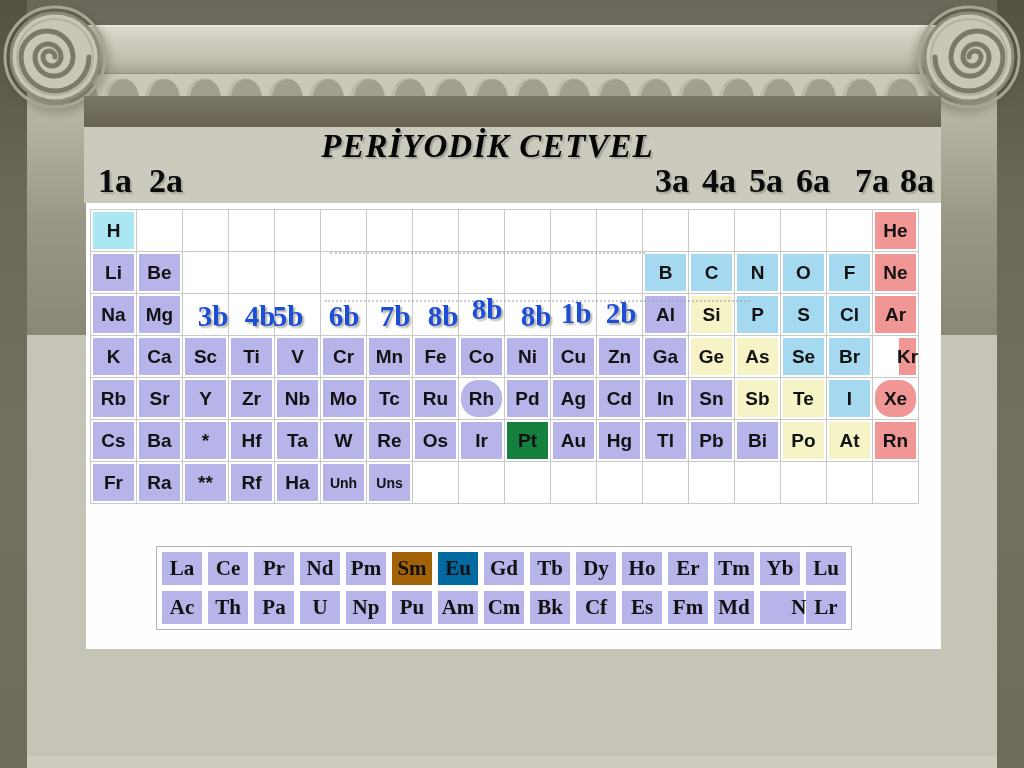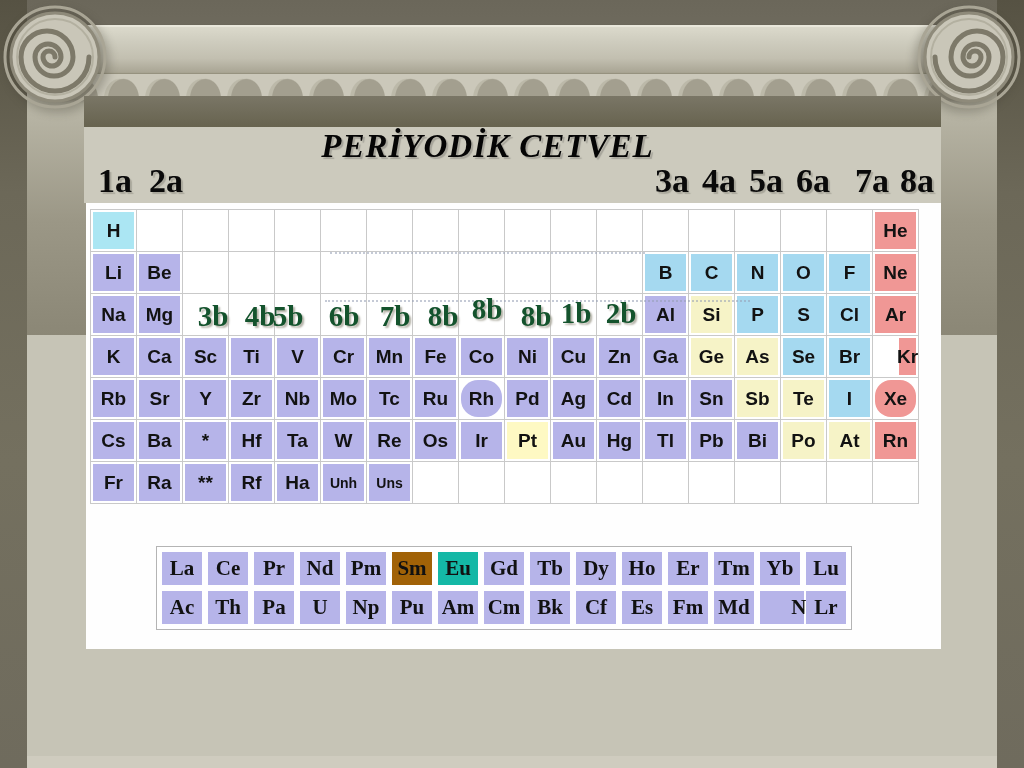--- a/index.html
+++ b/index.html
@@ -32,21 +32,21 @@
     text-shadow:2px 2px 1px #a6a49a;transform:translateX(-25px);}
   .glabel{position:absolute;top:162px;transform:translateX(-50%);font-size:34px;font-weight:bold;color:#0a0a0a;
     text-shadow:2px 2px 1px #a9a79b;white-space:nowrap;}
   .ptable{position:absolute;left:90px;top:209px;display:grid;grid-template-columns:repeat(18,45px);
     grid-auto-rows:41px;gap:1px;background:#c9c9c9;border:1px solid #c9c9c9;}
   .pcell{background:#fff;position:relative;}
   .pfill{position:absolute;left:2px;top:2px;right:2px;bottom:2px;display:flex;align-items:center;justify-content:center;
     font-family:"Liberation Sans",sans-serif;font-weight:bold;font-size:19px;color:#121212;}
   .pfill.small{font-size:14px;}
   .blabel{position:absolute;transform:translate(-50%,-50%);font-family:"Liberation Serif",serif;
-    font-weight:bold;font-size:29px;color:#14532d;text-shadow:2px 2px 2px #b5b3a8;z-index:5;pointer-events:none;}
+    font-weight:bold;font-size:29px;color:#1d4ed8;text-shadow:2px 2px 2px #b5b3a8;z-index:5;pointer-events:none;}
   .ftable{position:absolute;left:156px;top:546px;background:#fff;border:1px solid #b4b4b4;padding:5px;
     display:grid;grid-template-columns:repeat(15,40px);grid-auto-rows:33px;gap:6px;}
   .fcell{display:flex;align-items:center;justify-content:center;font-family:"Liberation Serif",serif;
     font-weight:bold;font-size:21px;color:#111;}
   .dashline{position:absolute;border-top:2px dotted #97a0b5;opacity:.55;z-index:4;}
   .dash1{left:330px;top:252px;width:315px;}
   .dash2{left:325px;top:300px;width:425px;}
   .bottom-strip{position:absolute;left:27px;top:756px;width:970px;height:12px;background:#cfccbf;}
 </style>
 </head>
@@ -310,21 +310,21 @@
       <div class="pcell">
         <div class="pfill" style="background: rgb(182, 180, 233);">Re</div>
       </div>
       <div class="pcell">
         <div class="pfill" style="background: rgb(182, 180, 233);">Os</div>
       </div>
       <div class="pcell">
         <div class="pfill" style="background: rgb(182, 180, 233);">Ir</div>
       </div>
       <div class="pcell">
-        <div class="pfill" style="background: #fef9c3;">Pt</div>
+        <div class="pfill" style="background: #15803d;">Pt</div>
       </div>
       <div class="pcell">
         <div class="pfill" style="background: rgb(182, 180, 233);">Au</div>
       </div>
       <div class="pcell">
         <div class="pfill" style="background: rgb(182, 180, 233);">Hg</div>
       </div>
       <div class="pcell">
         <div class="pfill" style="background: rgb(182, 180, 233);">Tl</div>
       </div>
@@ -388,21 +388,21 @@
       <span class="blabel" style="left: 576px; top: 312.5px;">1b</span>
       <span class="blabel" style="left: 621px; top: 312.5px;">2b</span>
     </div>
   <div class="ftable" id="ftable">
       <div class="fcell" style="background: rgb(182, 180, 233);">La</div>
       <div class="fcell" style="background: rgb(182, 180, 233);">Ce</div>
       <div class="fcell" style="background: rgb(182, 180, 233);">Pr</div>
       <div class="fcell" style="background: rgb(182, 180, 233);">Nd</div>
       <div class="fcell" style="background: rgb(182, 180, 233);">Pm</div>
       <div class="fcell" style="background: #a16207;">Sm</div>
-      <div class="fcell" style="background: #14b8a6;">Eu</div>
+      <div class="fcell" style="background: #0369a1;">Eu</div>
       <div class="fcell" style="background: rgb(182, 180, 233);">Gd</div>
       <div class="fcell" style="background: rgb(182, 180, 233);">Tb</div>
       <div class="fcell" style="background: rgb(182, 180, 233);">Dy</div>
       <div class="fcell" style="background: rgb(182, 180, 233);">Ho</div>
       <div class="fcell" style="background: rgb(182, 180, 233);">Er</div>
       <div class="fcell" style="background: rgb(182, 180, 233);">Tm</div>
       <div class="fcell" style="background: rgb(182, 180, 233);">Yb</div>
       <div class="fcell" style="background: rgb(182, 180, 233);">Lu</div>
       <div class="fcell" style="background: rgb(182, 180, 233);">Ac</div>
       <div class="fcell" style="background: rgb(182, 180, 233);">Th</div>

